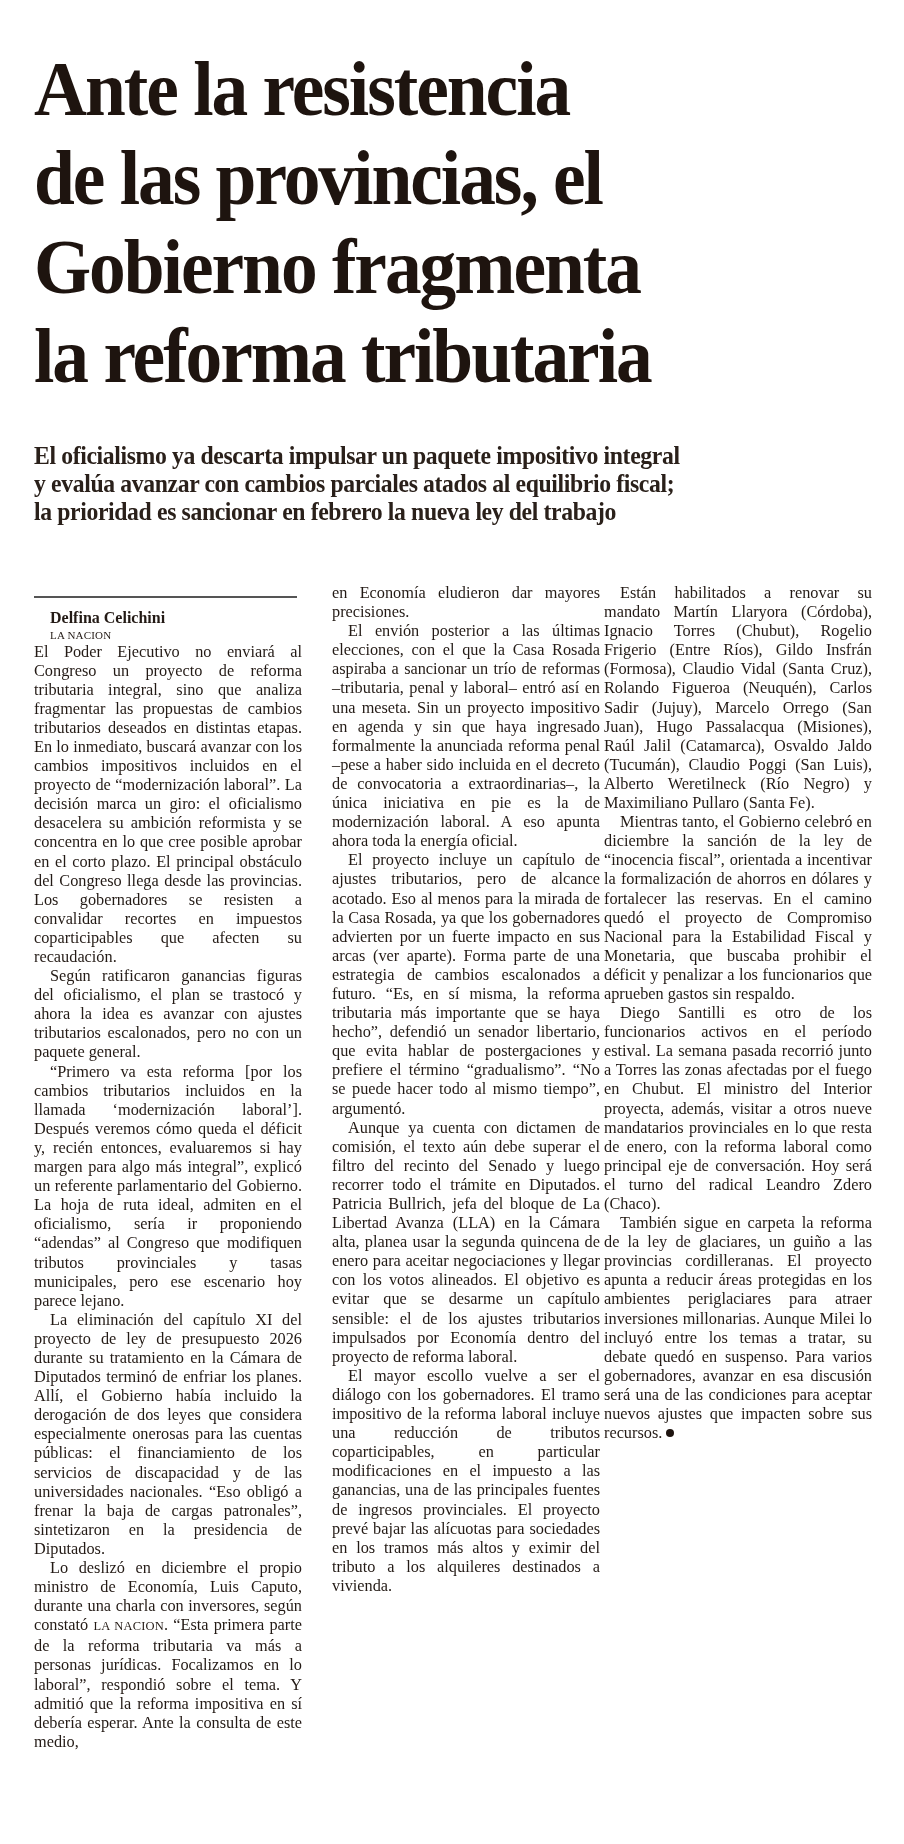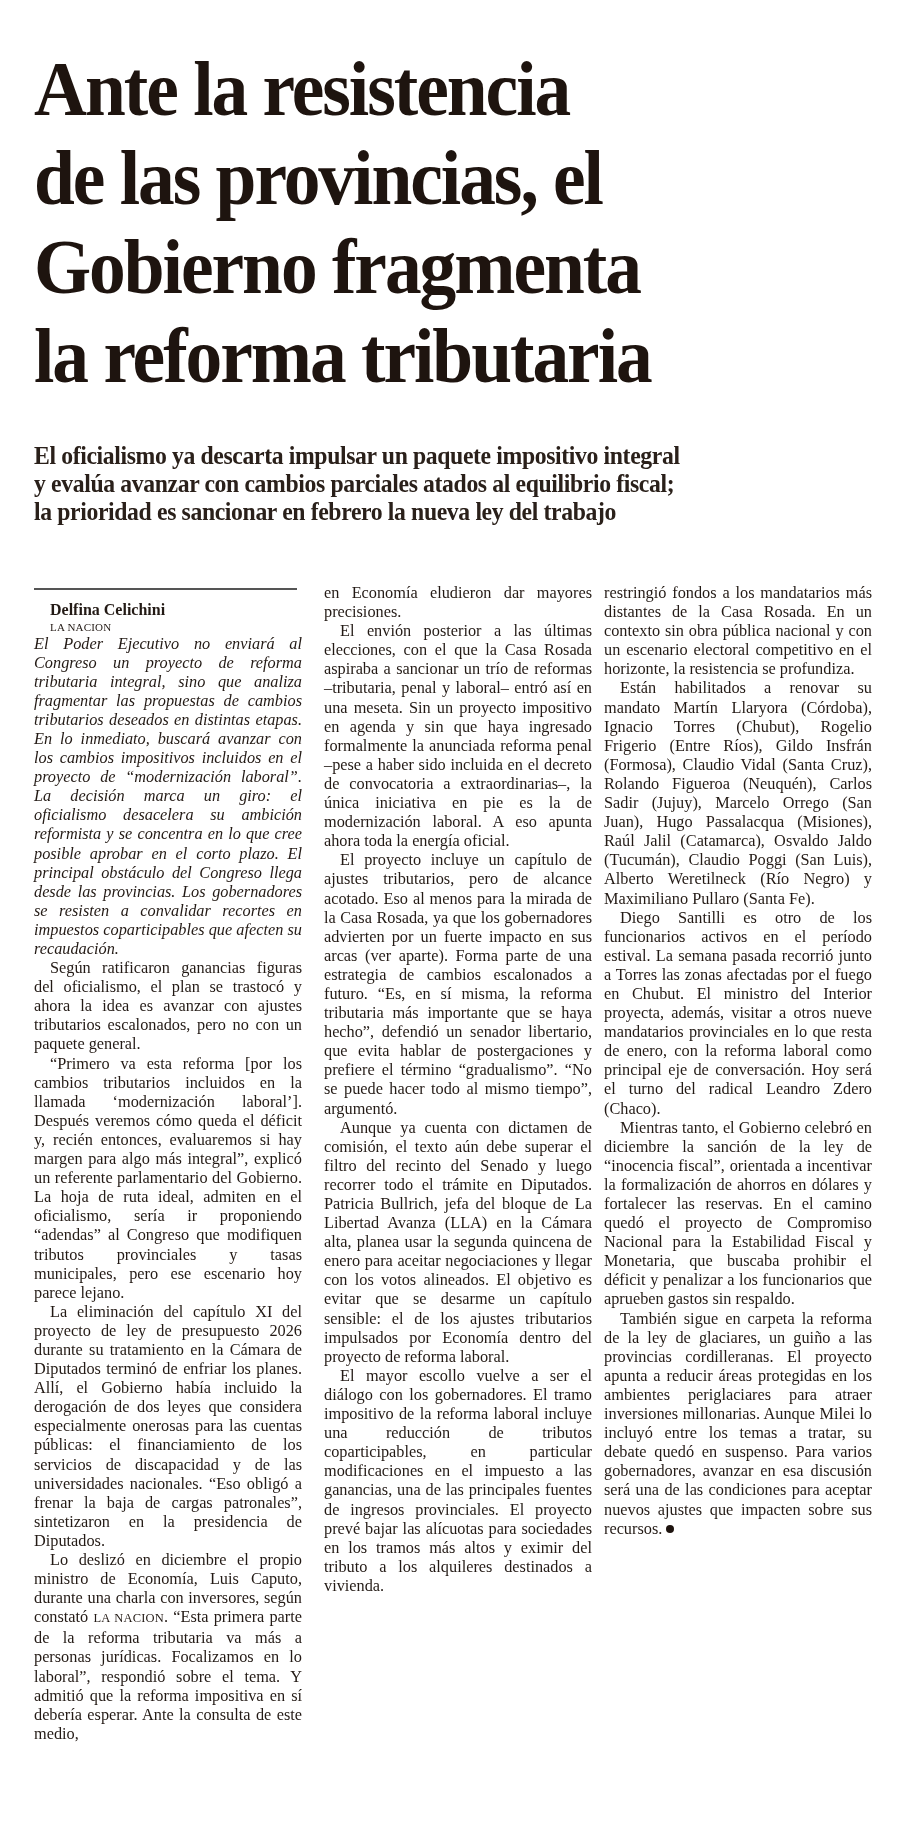--- a/index.html
+++ b/index.html
@@ -27,43 +27,43 @@
     color: #2a201a;
     letter-spacing: -0.4px;
     transform: scaleX(0.93); transform-origin: left top;
   }
   .subhead span { display: block; white-space: nowrap; }
   .columns {
     position: absolute; top: 588px; left: 34px;
     width: 846px; height: 1240px;
   }
   .col {
-    position: absolute; top: 0; width: 268px;
+    position: absolute; top: 8px; width: 268px;
     font-family: "Liberation Serif", "DejaVu Serif", serif;
     font-size: 16.3px; line-height: 19.1px;
     color: #231a15;
     text-align: justify;
     hyphens: manual;
   }
   .col-1 { left: 0; }
-  .col-2 { left: 290px; top: -5px; }
+  .col-2 { left: 298px; top: -5px; }
   .col-3 { left: 570px; top: -5px; }
   .rule {
     height: 1.5px; background: #555; width: 263px; margin: 0 0 10px 0;
   }
   .byline-name {
     font-family: "Liberation Serif", serif;
     font-weight: bold; font-size: 16px; line-height: 20px; margin: 0;
   }
   .byline-org {
     font-family: "Liberation Serif", serif;
     font-size: 11px; line-height: 14px; margin: 0 0 10px 0; letter-spacing: 0.2px;
   }
   .col p { margin: 0; text-indent: 16px; }
-  .col p.first { text-indent: 0; font-style: italic; }
+  .col p.first { text-indent: 0; }
   .col p.cont { text-indent: 0; }
   .smallcaps { font-size: 12.5px; letter-spacing: 0.2px; }
   .end-mark {
     display: inline-block; width: 8px; height: 8px; border-radius: 50%;
     background: #1e140f; margin-left: 4px; vertical-align: 1px;
   }
 </style>
 </head>
 <body>
 
@@ -95,20 +95,19 @@
 
   <div class="col col-2">
     <p class="cont">en Economía eludieron dar mayores precisiones.</p>
     <p>El envión posterior a las últimas elecciones, con el que la Casa Rosada aspiraba a sancionar un trío de reformas –tributaria, penal y laboral– entró así en una meseta. Sin un proyecto impositivo en agenda y sin que haya ingresado formalmente la anunciada reforma penal –pese a haber sido incluida en el decreto de convocatoria a extraordinarias–, la única iniciativa en pie es la de modernización laboral. A eso apunta ahora toda la energía oficial.</p>
     <p>El proyecto incluye un capítulo de ajustes tributarios, pero de alcance acotado. Eso al menos para la mirada de la Casa Rosada, ya que los gobernadores advierten por un fuerte impacto en sus arcas (ver aparte). Forma parte de una estrategia de cambios escalonados a futuro. “Es, en sí misma, la reforma tributaria más importante que se haya hecho”, defendió un senador libertario, que evita hablar de postergaciones y prefiere el término “gradualismo”. “No se puede hacer todo al mismo tiempo”, argumentó.</p>
     <p>Aunque ya cuenta con dictamen de comisión, el texto aún debe superar el filtro del recinto del Senado y luego recorrer todo el trámite en Diputados. Patricia Bullrich, jefa del bloque de La Libertad Avanza (LLA) en la Cámara alta, planea usar la segunda quincena de enero para aceitar negociaciones y llegar con los votos alineados. El objetivo es evitar que se desarme un capítulo sensible: el de los ajustes tributarios impulsados por Economía dentro del proyecto de reforma laboral.</p>
     <p>El mayor escollo vuelve a ser el diálogo con los gobernadores. El tramo impositivo de la reforma laboral incluye una reducción de tributos coparticipables, en particular modificaciones en el impuesto a las ganancias, una de las principales fuentes de ingresos provinciales. El proyecto prevé bajar las alícuotas para sociedades en los tramos más altos y eximir del tributo a los alquileres destinados a vivienda.</p>
   </div>
 
   <div class="col col-3">
-    <p class="cont">restringió fondos a los mandatarios más distantes de la Casa Rosada. En un contexto sin obra pública nacional y con un escenario electoral competitivo en el horizonte, la resistencia se profundiza.</p>
     <p>Están habilitados a renovar su mandato Martín Llaryora (Córdoba), Ignacio Torres (Chubut), Rogelio Frigerio (Entre Ríos), Gildo Insfrán (Formosa), Claudio Vidal (Santa Cruz), Rolando Figueroa (Neuquén), Carlos Sadir (Jujuy), Marcelo Orrego (San Juan), Hugo Passalacqua (Misiones), Raúl Jalil (Catamarca), Osvaldo Jaldo (Tucumán), Claudio Poggi (San Luis), Alberto Weretilneck (Río Negro) y Maximiliano Pullaro (Santa Fe).</p>
+    <p>Mientras tanto, el Gobierno celebró en diciembre la sanción de la ley de “inocencia fiscal”, orientada a incentivar la formalización de ahorros en dólares y fortalecer las reservas. En el camino quedó el proyecto de Compromiso Nacional para la Estabilidad Fiscal y Monetaria, que buscaba prohibir el déficit y penalizar a los funcionarios que aprueben gastos sin respaldo.</p>
     <p>Diego Santilli es otro de los funcionarios activos en el período estival. La semana pasada recorrió junto a Torres las zonas afectadas por el fuego en Chubut. El ministro del Interior proyecta, además, visitar a otros nueve mandatarios provinciales en lo que resta de enero, con la reforma laboral como principal eje de conversación. Hoy será el turno del radical Leandro Zdero (Chaco).</p>
-    <p>Mientras tanto, el Gobierno celebró en diciembre la sanción de la ley de “inocencia fiscal”, orientada a incentivar la formalización de ahorros en dólares y fortalecer las reservas. En el camino quedó el proyecto de Compromiso Nacional para la Estabilidad Fiscal y Monetaria, que buscaba prohibir el déficit y penalizar a los funcionarios que aprueben gastos sin respaldo.</p>
     <p><span>También sigue en carpeta la reforma de la ley de glaciares, un guiño a las provincias cordilleranas. El proyecto apunta a reducir áreas protegidas en los ambientes periglaciares para atraer inversiones millonarias. Aunque Milei lo incluyó entre los temas a tratar, su debate quedó en suspenso. Para varios gobernadores, avanzar en esa discusión será una de las condiciones para aceptar nuevos ajustes que impacten sobre sus recursos.</span><span class="end-mark"></span></p>
   </div>
 
 </div>
 
 </body></html>

